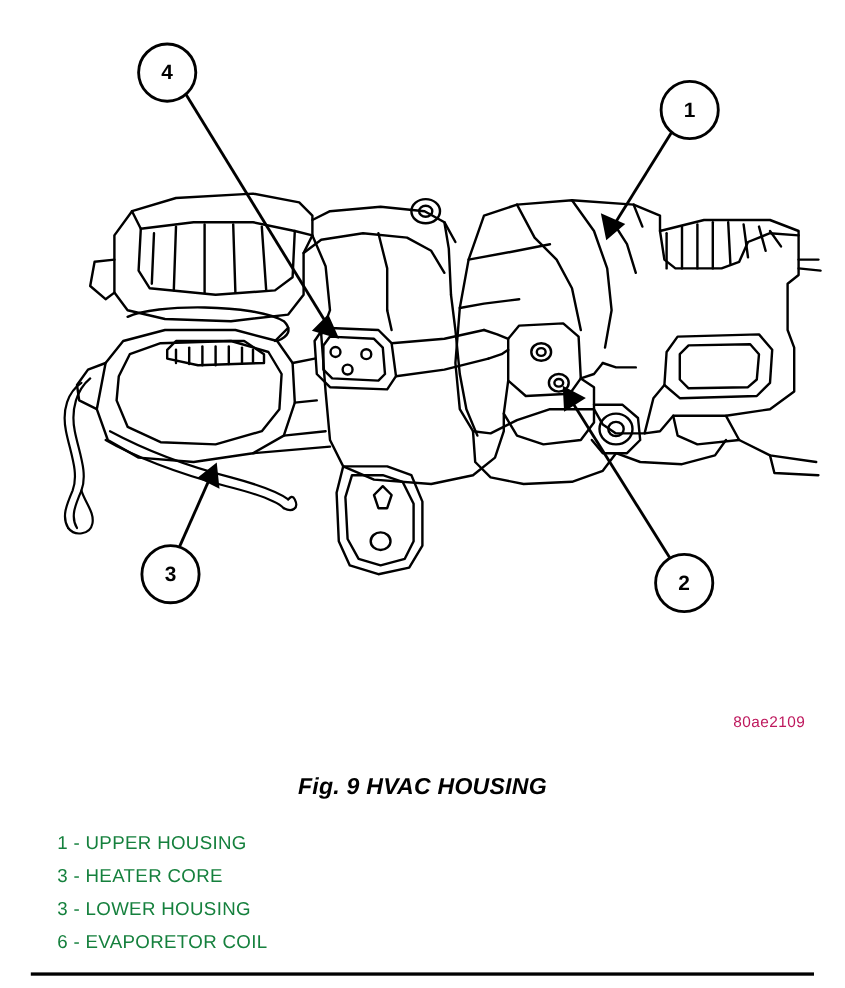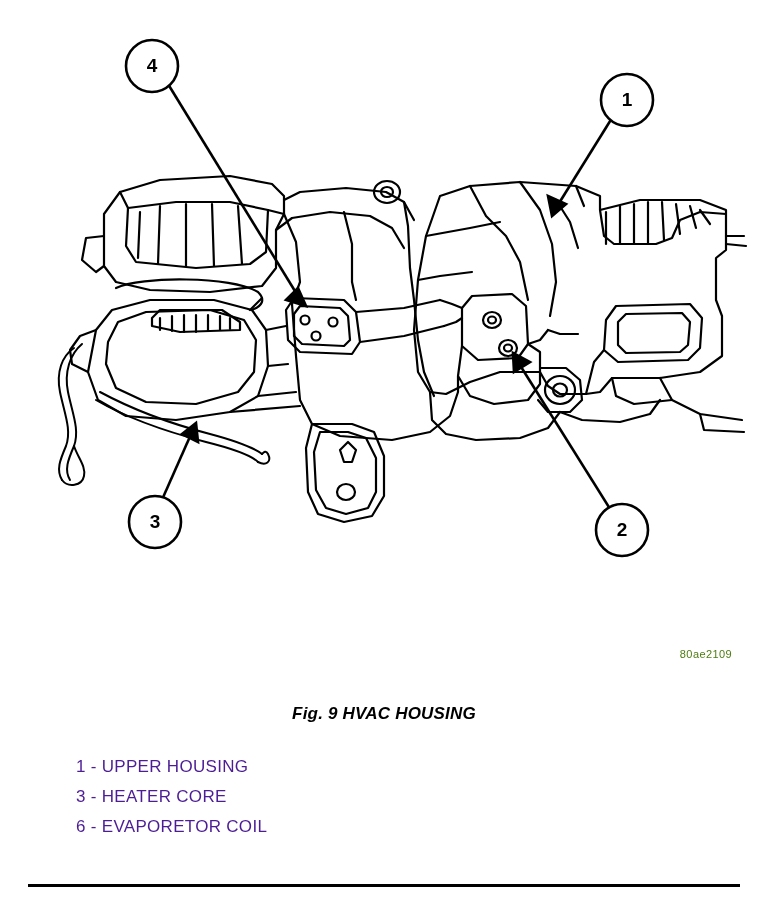--- a/index.html
+++ b/index.html
@@ -35,50 +35,49 @@
     font-size: 19px;
     font-weight: bold;
     text-anchor: middle;
     dominant-baseline: middle;
     fill: #000000;
   }
   #part-number {
     position: absolute;
     right: 36px;
     top: 648px;
-    font-size: 11px;
+    font-size: 14px;
     font-family: "Liberation Sans", sans-serif;
     letter-spacing: 0.4px;
-    color: #4d7c0f;
+    color: #be185d;
   }
   #figure-caption {
     position: absolute;
     left: 0;
     top: 704px;
     width: 768px;
     text-align: center;
-    font-size: 17px;
+    font-size: 21px;
     font-weight: bold;
     font-style: italic;
     letter-spacing: 0.2px;
     color: #000000;
   }
   #legend {
     position: absolute;
     left: 52px;
     top: 752px;
     width: 500px;
   }
   .legend-item {
     font-size: 17px;
     line-height: 30px;
     letter-spacing: 0.3px;
-    color: #4c1d95;
+    color: #15803d;
     white-space: nowrap;
-    margin-left: 24px;
   }
   #bottom-rule {
     position: absolute;
     left: 28px;
     top: 884px;
     width: 712px;
     height: 3px;
     background: #000000;
   }
 </style>
@@ -245,18 +244,19 @@
     </svg>
   </div>
 
   <div id="part-number">80ae2109</div>
 
   <div id="figure-caption">Fig. 9 HVAC HOUSING</div>
 
   <div id="legend">
     <div class="legend-item">1 - UPPER HOUSING</div>
     <div class="legend-item">3 - HEATER CORE</div>
+    <div class="legend-item">3 - LOWER HOUSING</div>
     <div class="legend-item">6 - EVAPORETOR COIL</div>
   </div>
 
   <div id="bottom-rule"></div>
 
 </div>
 
 </body></html>

